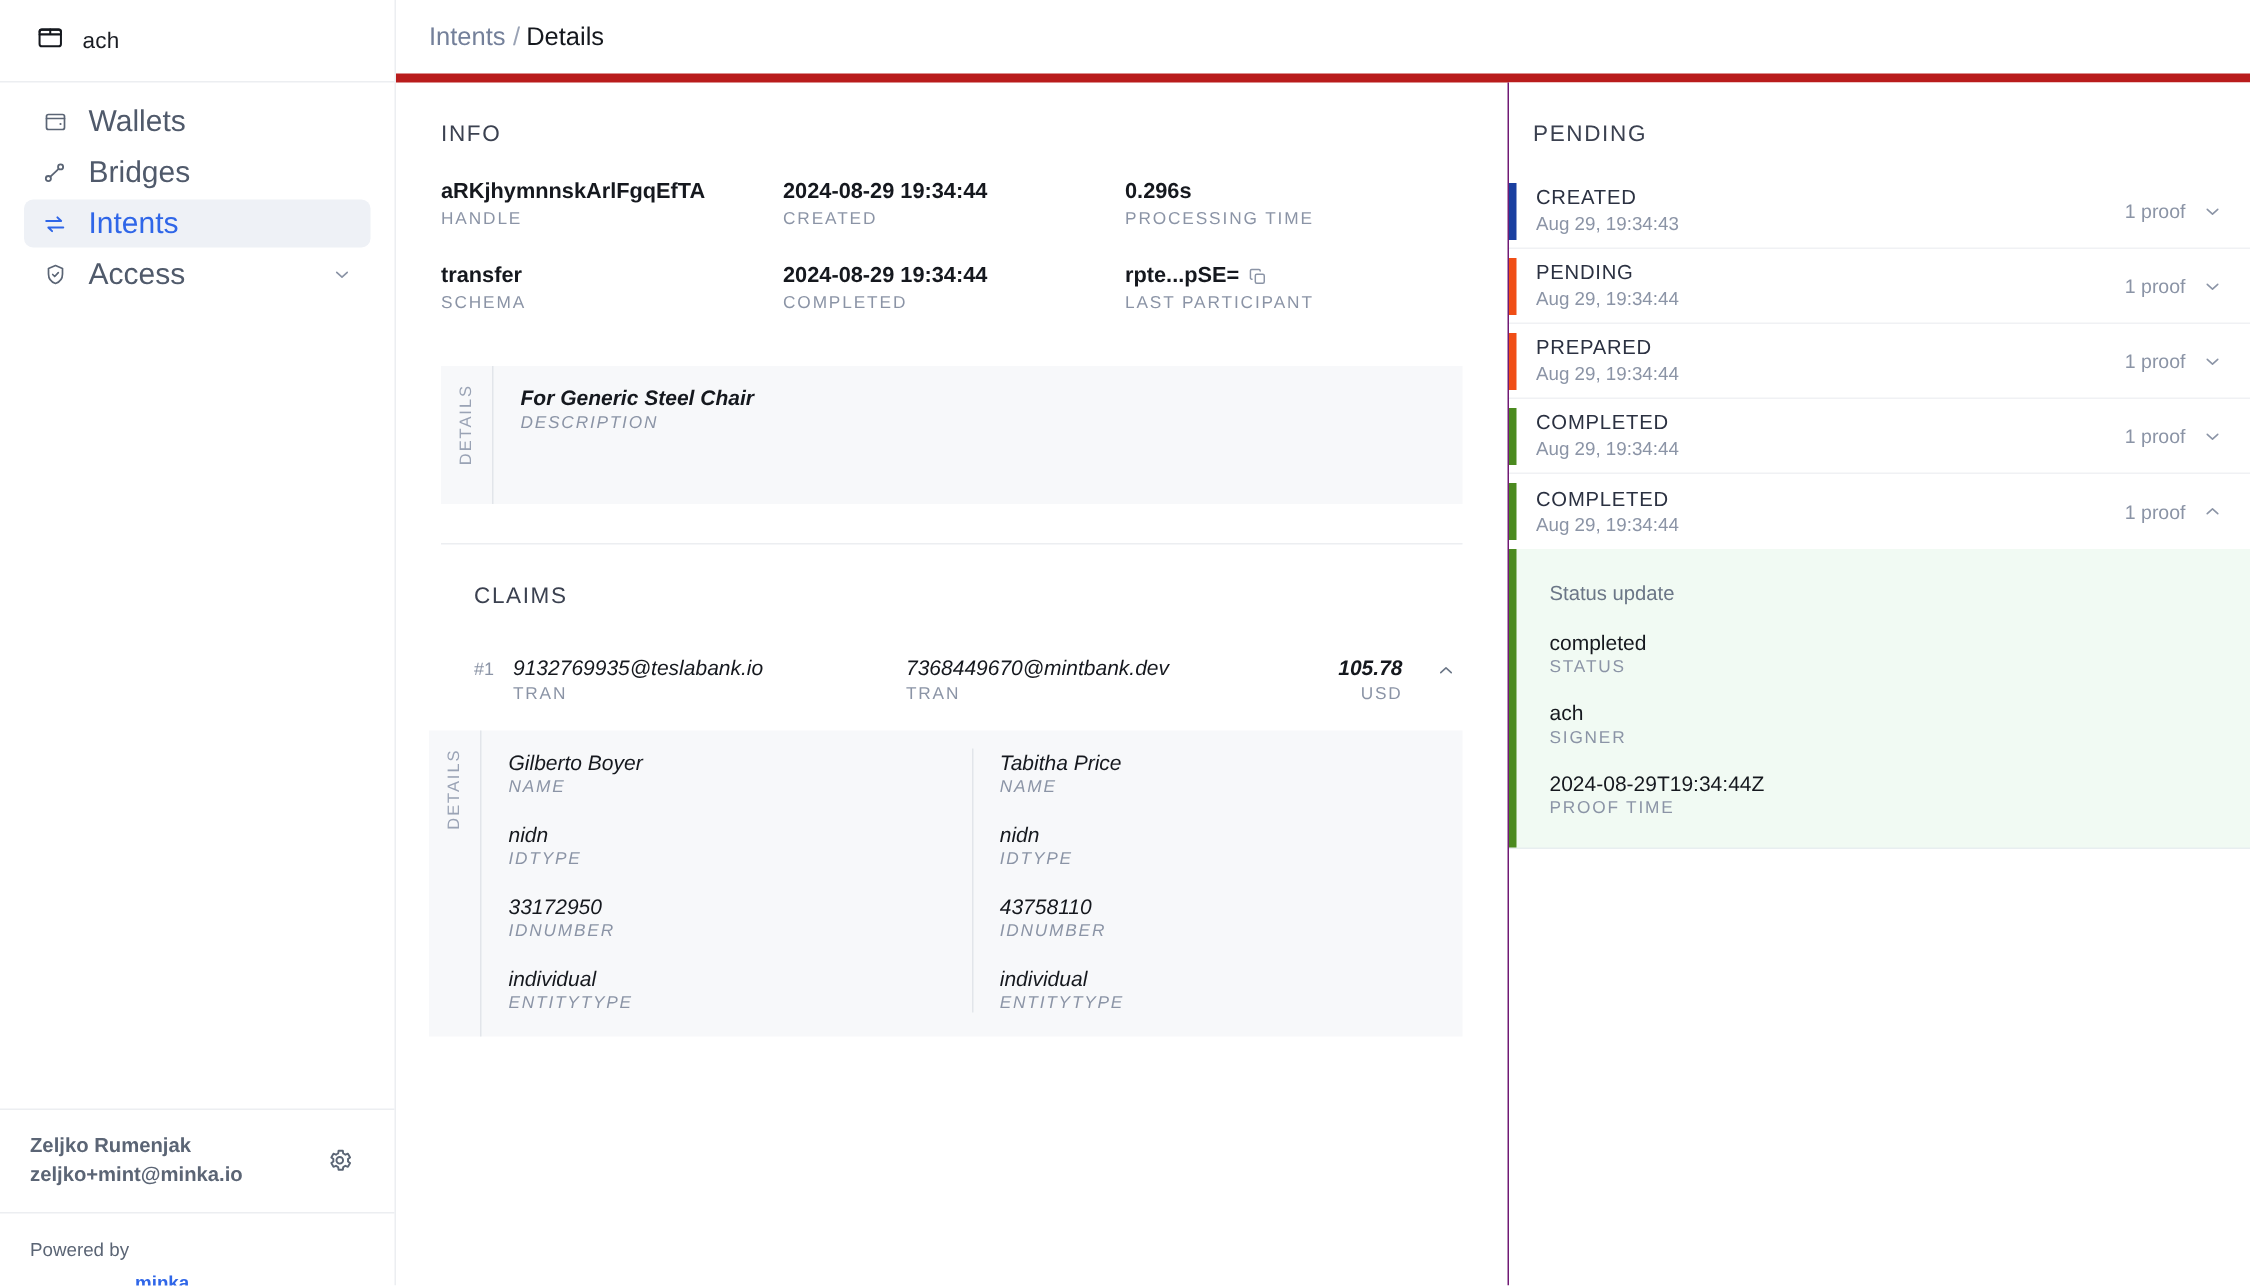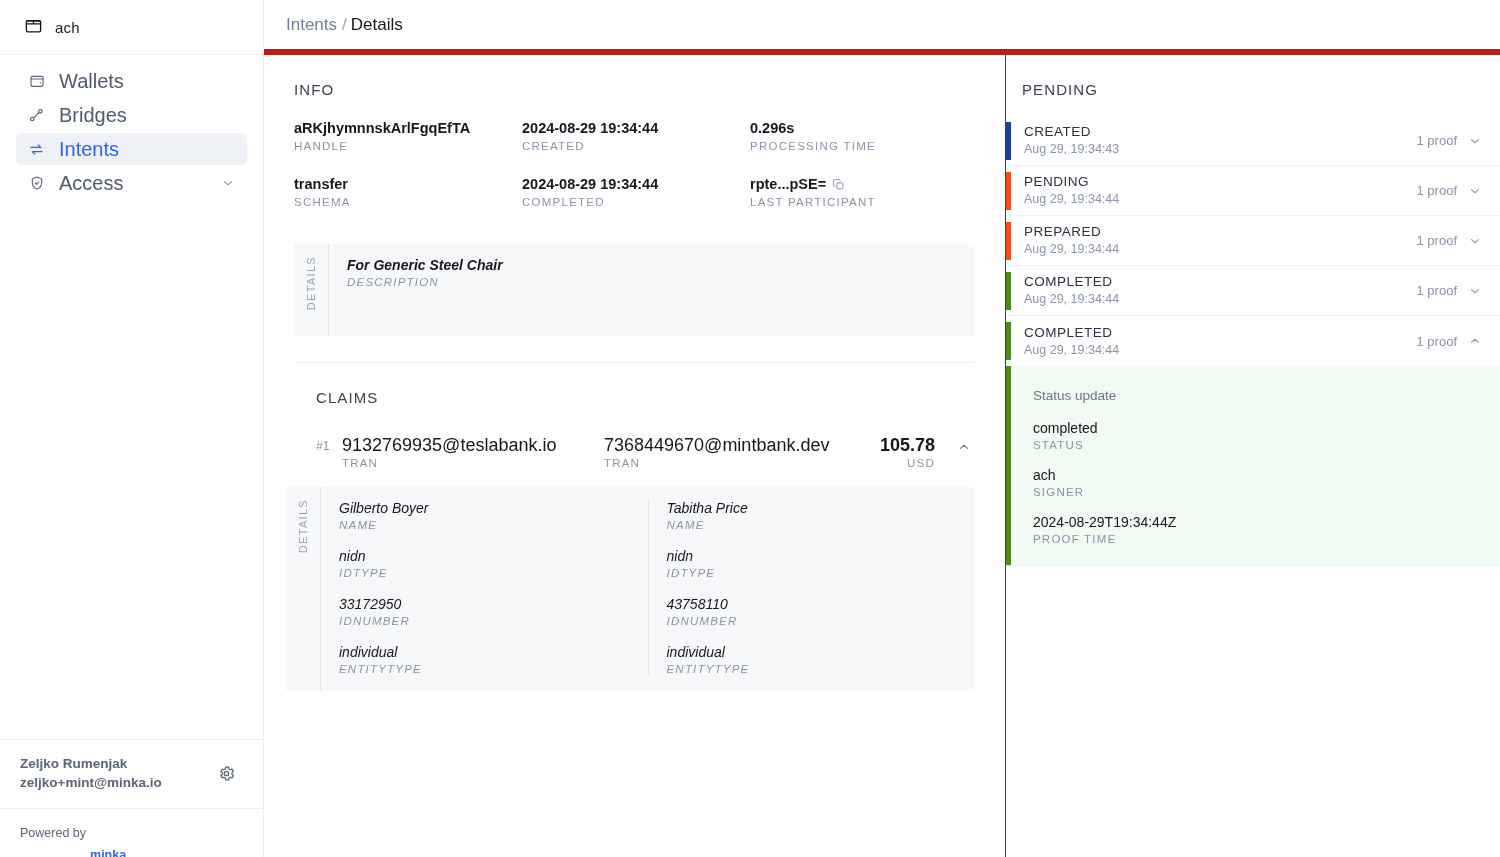--- a/index.html
+++ b/index.html
@@ -129,21 +129,21 @@
   .claim-row {
     display: flex; align-items: flex-start;
     padding: 10px 0 10px 0;
     margin: 0 30px 0 52px;
     cursor: pointer;
   }
   .claim-idx { font-size: 12px; color: #8b94a6; width: 26px; flex:0 0 26px; padding-top: 3px; }
   .claim-c1 { width: 262px; flex: 0 0 262px; }
   .claim-c2 { flex: 1; }
   .claim-amt { text-align: right; padding-right: 18px; }
-  .claim-val { font-size: 18px; color: #15181e; line-height: 19px; }
+  .claim-val { font-size: 14px; color: #15181e; line-height: 19px; font-style: italic; }
   .claim-val.b { font-weight: bold; }
   .claim-lbl { font-size: 11.5px; color: #8b94a6; letter-spacing: 1.2px; margin-top: 2px; }
   .claim-chev { width: 22px; flex: 0 0 22px; display: flex; justify-content: center; padding-top: 4px; cursor: pointer; }
 
   .claims-details { margin: 0 30px 0 22px; }
 
   
   .timeline {
     width: 494px; flex: 0 0 494px;
     background: #fff;

